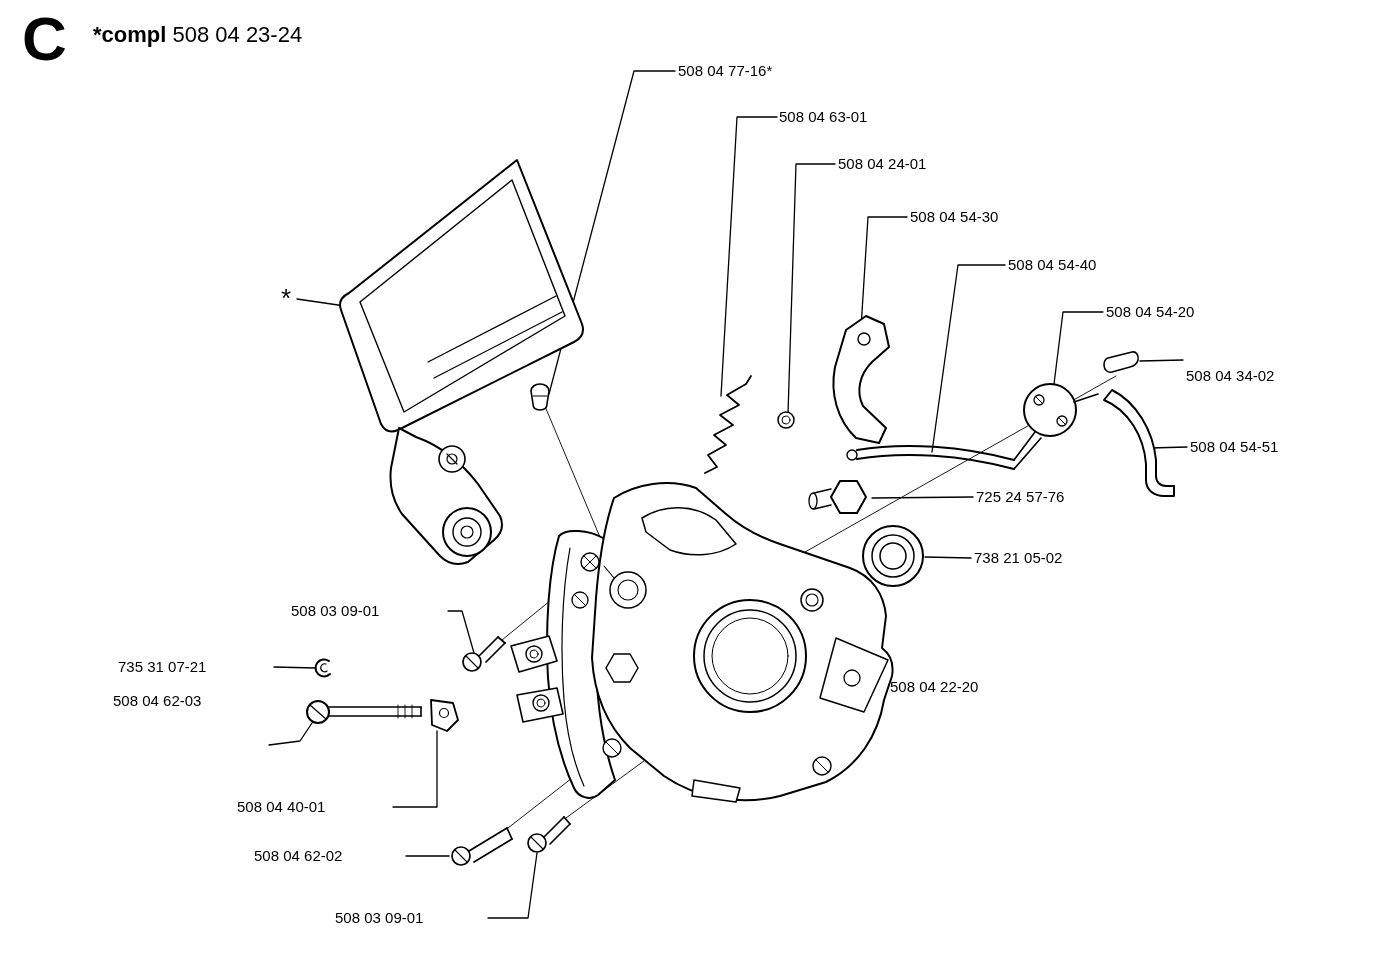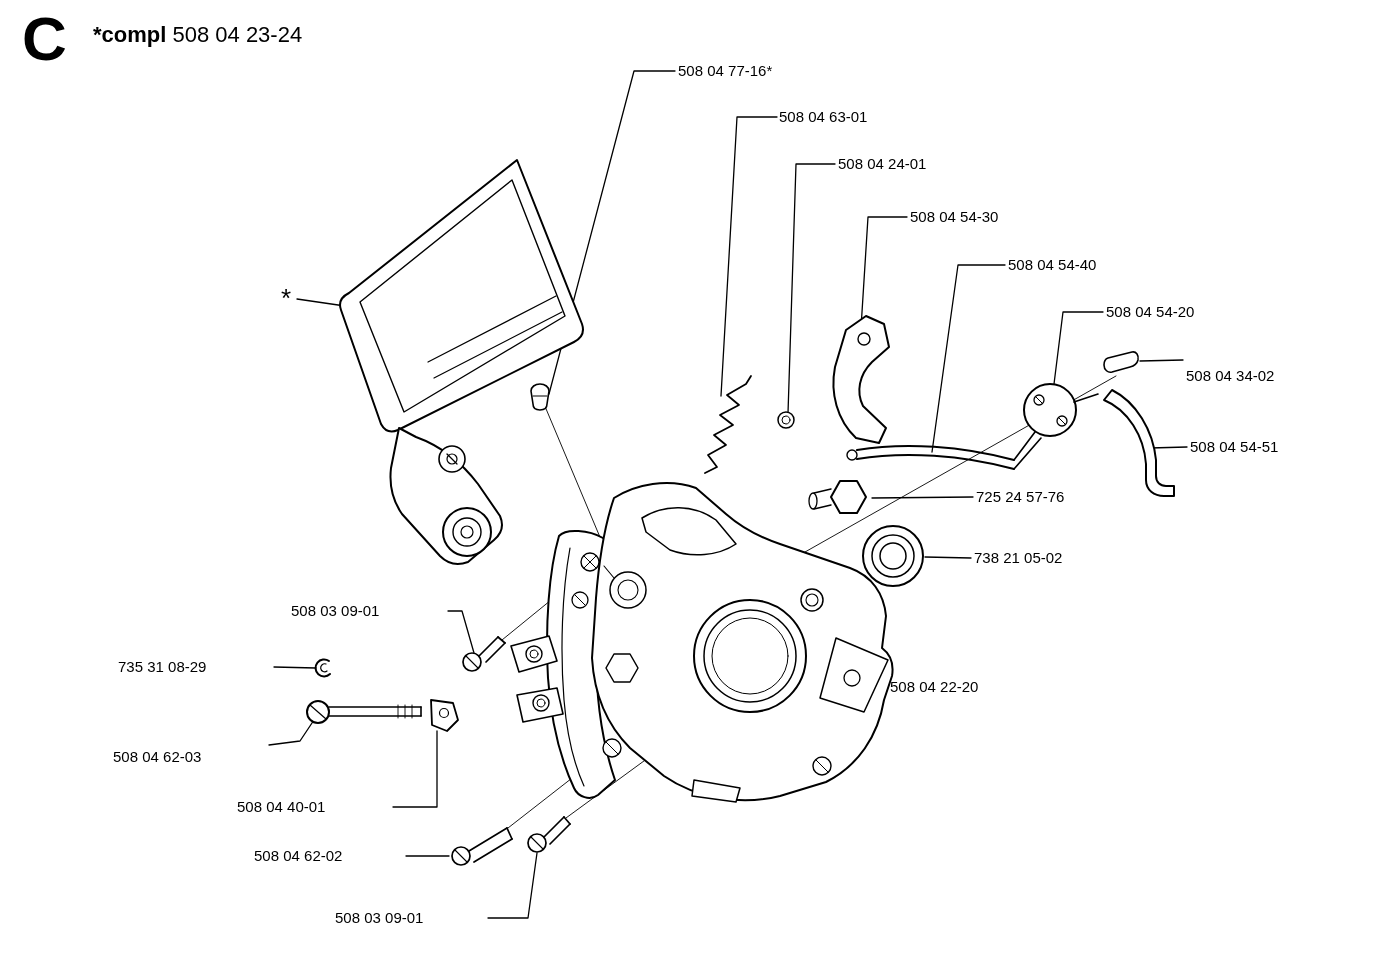--- a/index.html
+++ b/index.html
@@ -240,20 +240,20 @@
   <div class="part-label" style="left:779px;top:104px">508 04 63-01</div>
   <div class="part-label" style="left:838px;top:151px">508 04 24-01</div>
   <div class="part-label" style="left:910px;top:204px">508 04 54-30</div>
   <div class="part-label" style="left:1008px;top:252px">508 04 54-40</div>
   <div class="part-label" style="left:1106px;top:299px">508 04 54-20</div>
   <div class="part-label" style="left:1186px;top:363px">508 04 34-02</div>
   <div class="part-label" style="left:1190px;top:434px">508 04 54-51</div>
   <div class="part-label" style="left:976px;top:484px">725 24 57-76</div>
   <div class="part-label" style="left:974px;top:545px">738 21 05-02</div>
   <div class="part-label" style="left:291px;top:598px">508 03 09-01</div>
-  <div class="part-label" style="left:118px;top:654px">735 31 08-29</div>
+  <div class="part-label" style="left:118px;top:654px">735 31 07-21</div>
   <div class="part-label" style="left:890px;top:674px">508 04 22-20</div>
-  <div class="part-label" style="left:113px;top:744px">508 04 62-03</div>
+  <div class="part-label" style="left:113px;top:688px">508 04 62-03</div>
   <div class="part-label" style="left:237px;top:794px">508 04 40-01</div>
   <div class="part-label" style="left:254px;top:843px">508 04 62-02</div>
   <div class="part-label" style="left:335px;top:905px">508 03 09-01</div>
 
 </div>
 
 </body></html>

